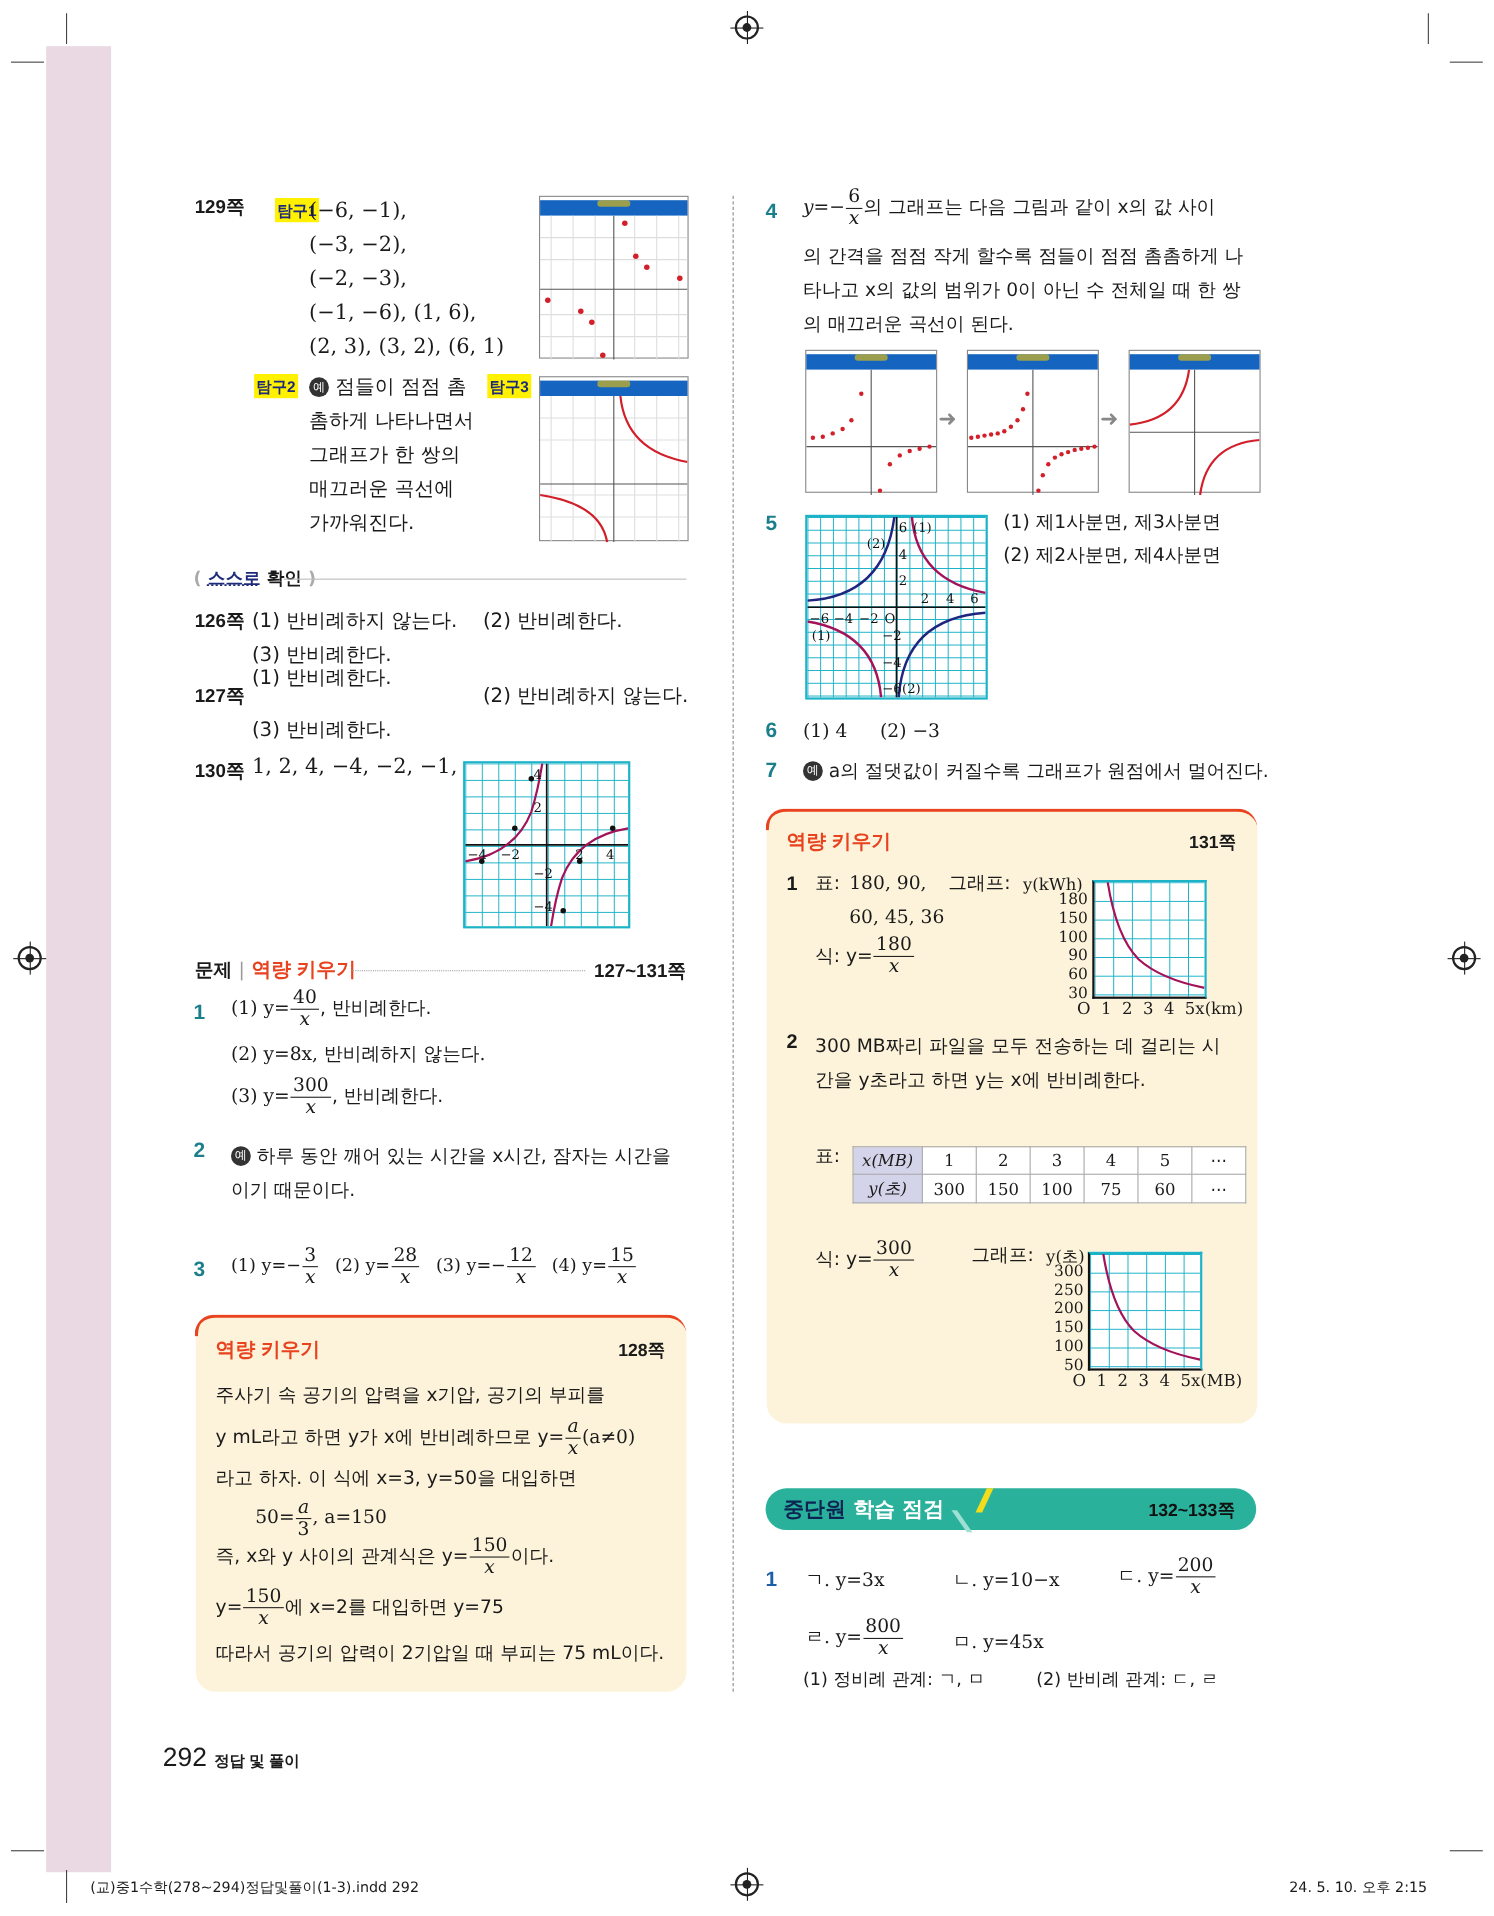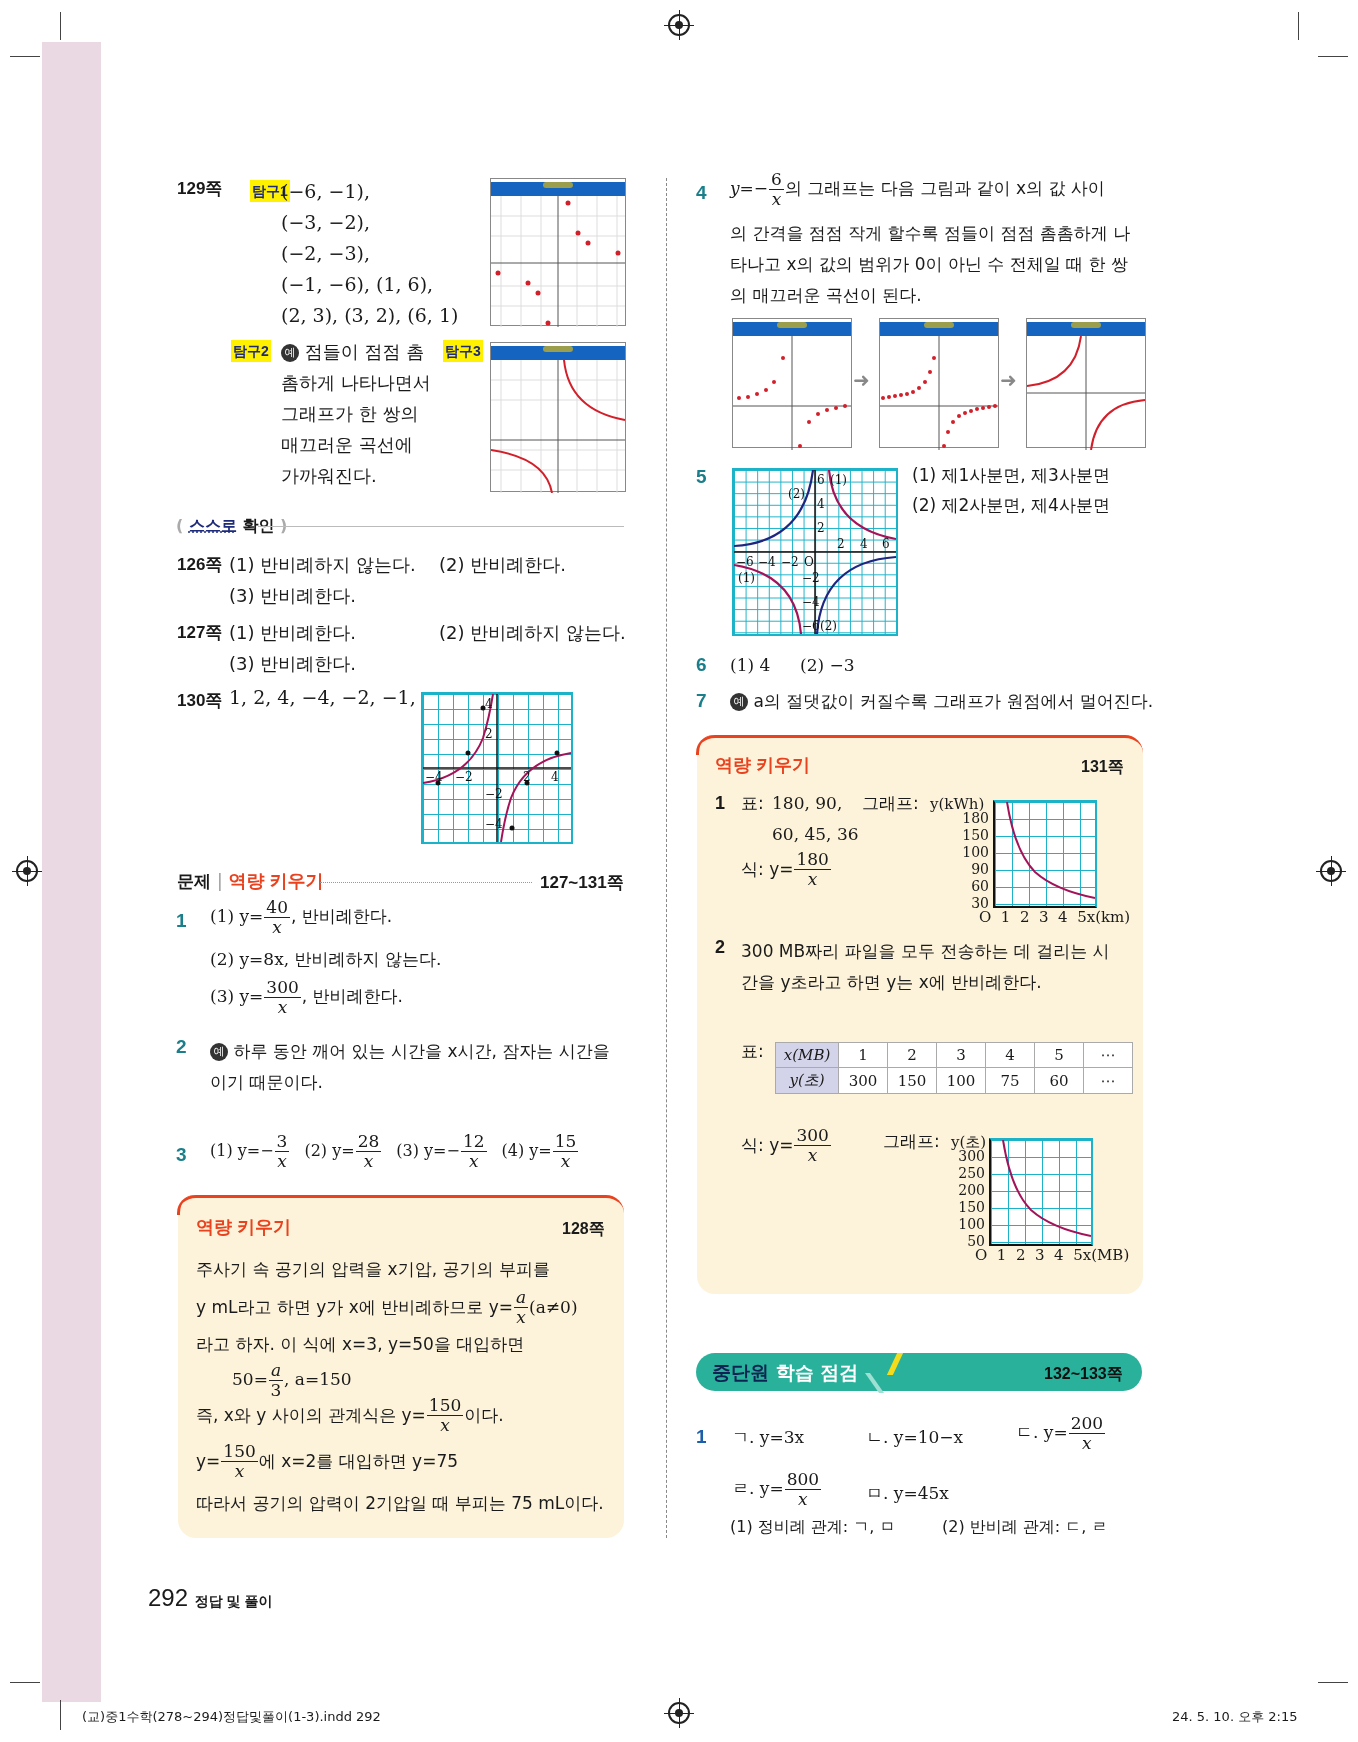--- a/index.html
+++ b/index.html
@@ -141,21 +141,21 @@
   <span style="color:#aaa;">)</span>
 </div>
 <div class="abs" style="left:258px;top:526px;width:366px;height:1px;background:#bbb;"></div>
 
 <div class="t pg" style="left:177px;top:554px;">126쪽</div>
 <div class="t sans" style="left:229px;top:554px;">(1) 반비례하지 않는다.</div>
 <div class="t sans" style="left:439px;top:554px;">(2) 반비례한다.</div>
 <div class="t sans" style="left:229px;top:585px;">(3) 반비례한다.</div>
 
 <div class="t pg" style="left:177px;top:622px;">127쪽</div>
-<div class="t sans" style="left:229px;top:622px;">(1) 반비례한다.</div>
+<div class="t sans" style="left:229px;top:606px;">(1) 반비례한다.</div>
 <div class="t sans" style="left:439px;top:622px;">(2) 반비례하지 않는다.</div>
 <div class="t sans" style="left:229px;top:653px;">(3) 반비례한다.</div>
 
 <div class="t pg" style="left:177px;top:690px;">130쪽</div>
 <div class="t serif" style="left:229px;top:650px;font-size:19px;margin-top:36px;">1, 2, 4, −4, −2, −1,</div>
 
 <div class="grid-cyan" style="left:421px;top:692px;width:148px;height:148px;background-size:15px 15px;">
   <svg width="148" height="148" style="position:absolute;left:0;top:0;">
     <line x1="0" y1="74" x2="148" y2="74" stroke="#111" stroke-width="1.5"></line>
       <line x1="74" y1="0" x2="74" y2="148" stroke="#111" stroke-width="1.5"></line>

